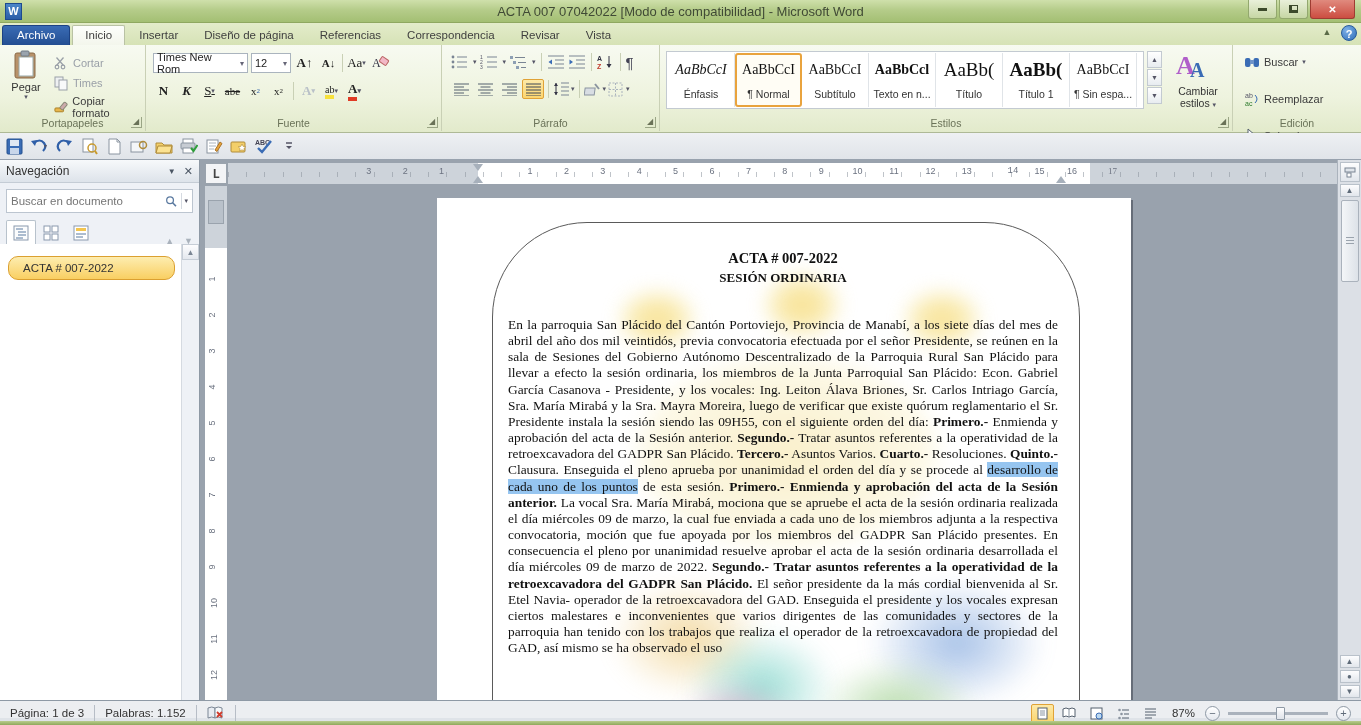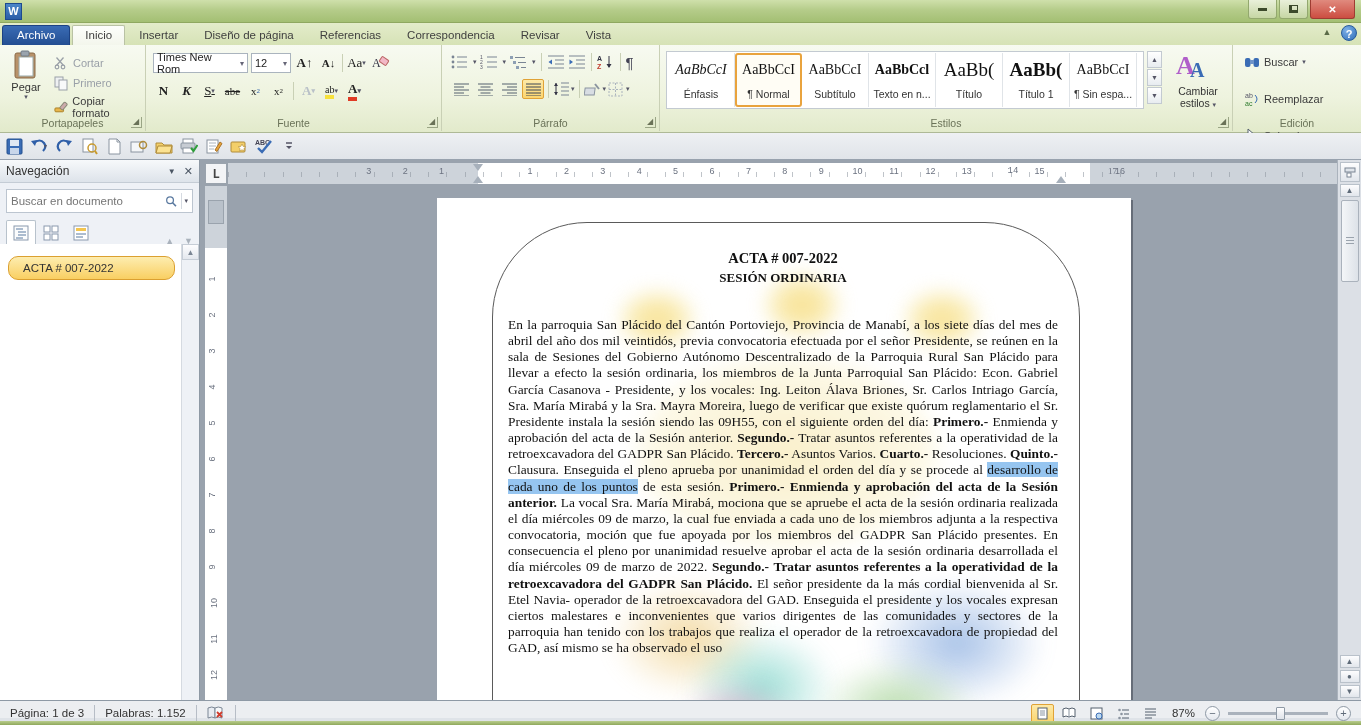--- a/index.html
+++ b/index.html
@@ -150,20 +150,21 @@
 
   svg { display:block; }
 </style>
 </head>
 <body>
 
 <div id="app">
 
   <div class="titlebar">
     <div class="app-icon">W</div>
+    <div class="title-text">ACTA 007 07042022 [Modo de compatibilidad]  -  Microsoft Word</div>
     <div class="win-controls">
       <div class="win-btn">
           <span class="glyph-min"></span>
         </div>
       <div class="win-btn">
           <span class="glyph-restore"></span>
         </div>
       <div class="win-btn close">✕</div>
     </div>
   </div>
@@ -202,21 +203,21 @@
             <circle cx="4" cy="12" r="1.8" fill="none" stroke="#9aa0a8" stroke-width="1.2"></circle>
             <circle cx="10" cy="12" r="1.8" fill="none" stroke="#9aa0a8" stroke-width="1.2"></circle>
           </svg>
           <span>Cortar</span>
         </div>
         <div class="smallbtn">
           <svg class="icon16" viewBox="0 0 16 16">
             <rect x="2" y="2" width="8" height="10" fill="#eef0f2" stroke="#9aa0a8"></rect>
             <rect x="6" y="5" width="8" height="10" fill="#f8f9fa" stroke="#9aa0a8"></rect>
           </svg>
-          <span>Primero</span>
+          <span>Times</span>
         </div>
         <div class="smallbtn enabled">
           <svg class="icon16" viewBox="0 0 16 16">
             <rect x="2" y="9" width="9" height="4" rx="1" fill="#e8b64c" stroke="#a97e22"></rect>
             <rect x="9" y="3" width="4" height="8" rx="1" fill="#caa" stroke="#887" transform="rotate(40 11 7)"></rect>
           </svg>
           <span>Copiar formato</span>
         </div>
       </div>
       <div class="rgroup-label">Portapapeles</div>
@@ -585,21 +586,21 @@
           <div class="num" style="left: 484px;">6</div>
           <div class="num" style="left: 520.4px;">7</div>
           <div class="num" style="left: 556.8px;">8</div>
           <div class="num" style="left: 593.2px;">9</div>
           <div class="num" style="left: 629.6px;">10</div>
           <div class="num" style="left: 666px;">11</div>
           <div class="num" style="left: 702.4px;">12</div>
           <div class="num" style="left: 738.8px;">13</div>
           <div class="num" style="left: 785px; font-family: Liberation Mono, monospace;">14</div>
           <div class="num" style="left: 811.6px;">15</div>
-          <div class="num" style="left: 892px;">16</div>
+          <div class="num" style="left: 844px;">16</div>
           <div class="num" style="left: 884.4px; font-family: Liberation Serif, serif;">17</div>
         </div>
       <div class="ind-top"></div>
       <div class="ind-bot"></div>
       <div class="ind-right"></div>
     </div>
 
     <div class="vruler">
       <div class="marginblock"></div>
       <div class="active-area"></div>

